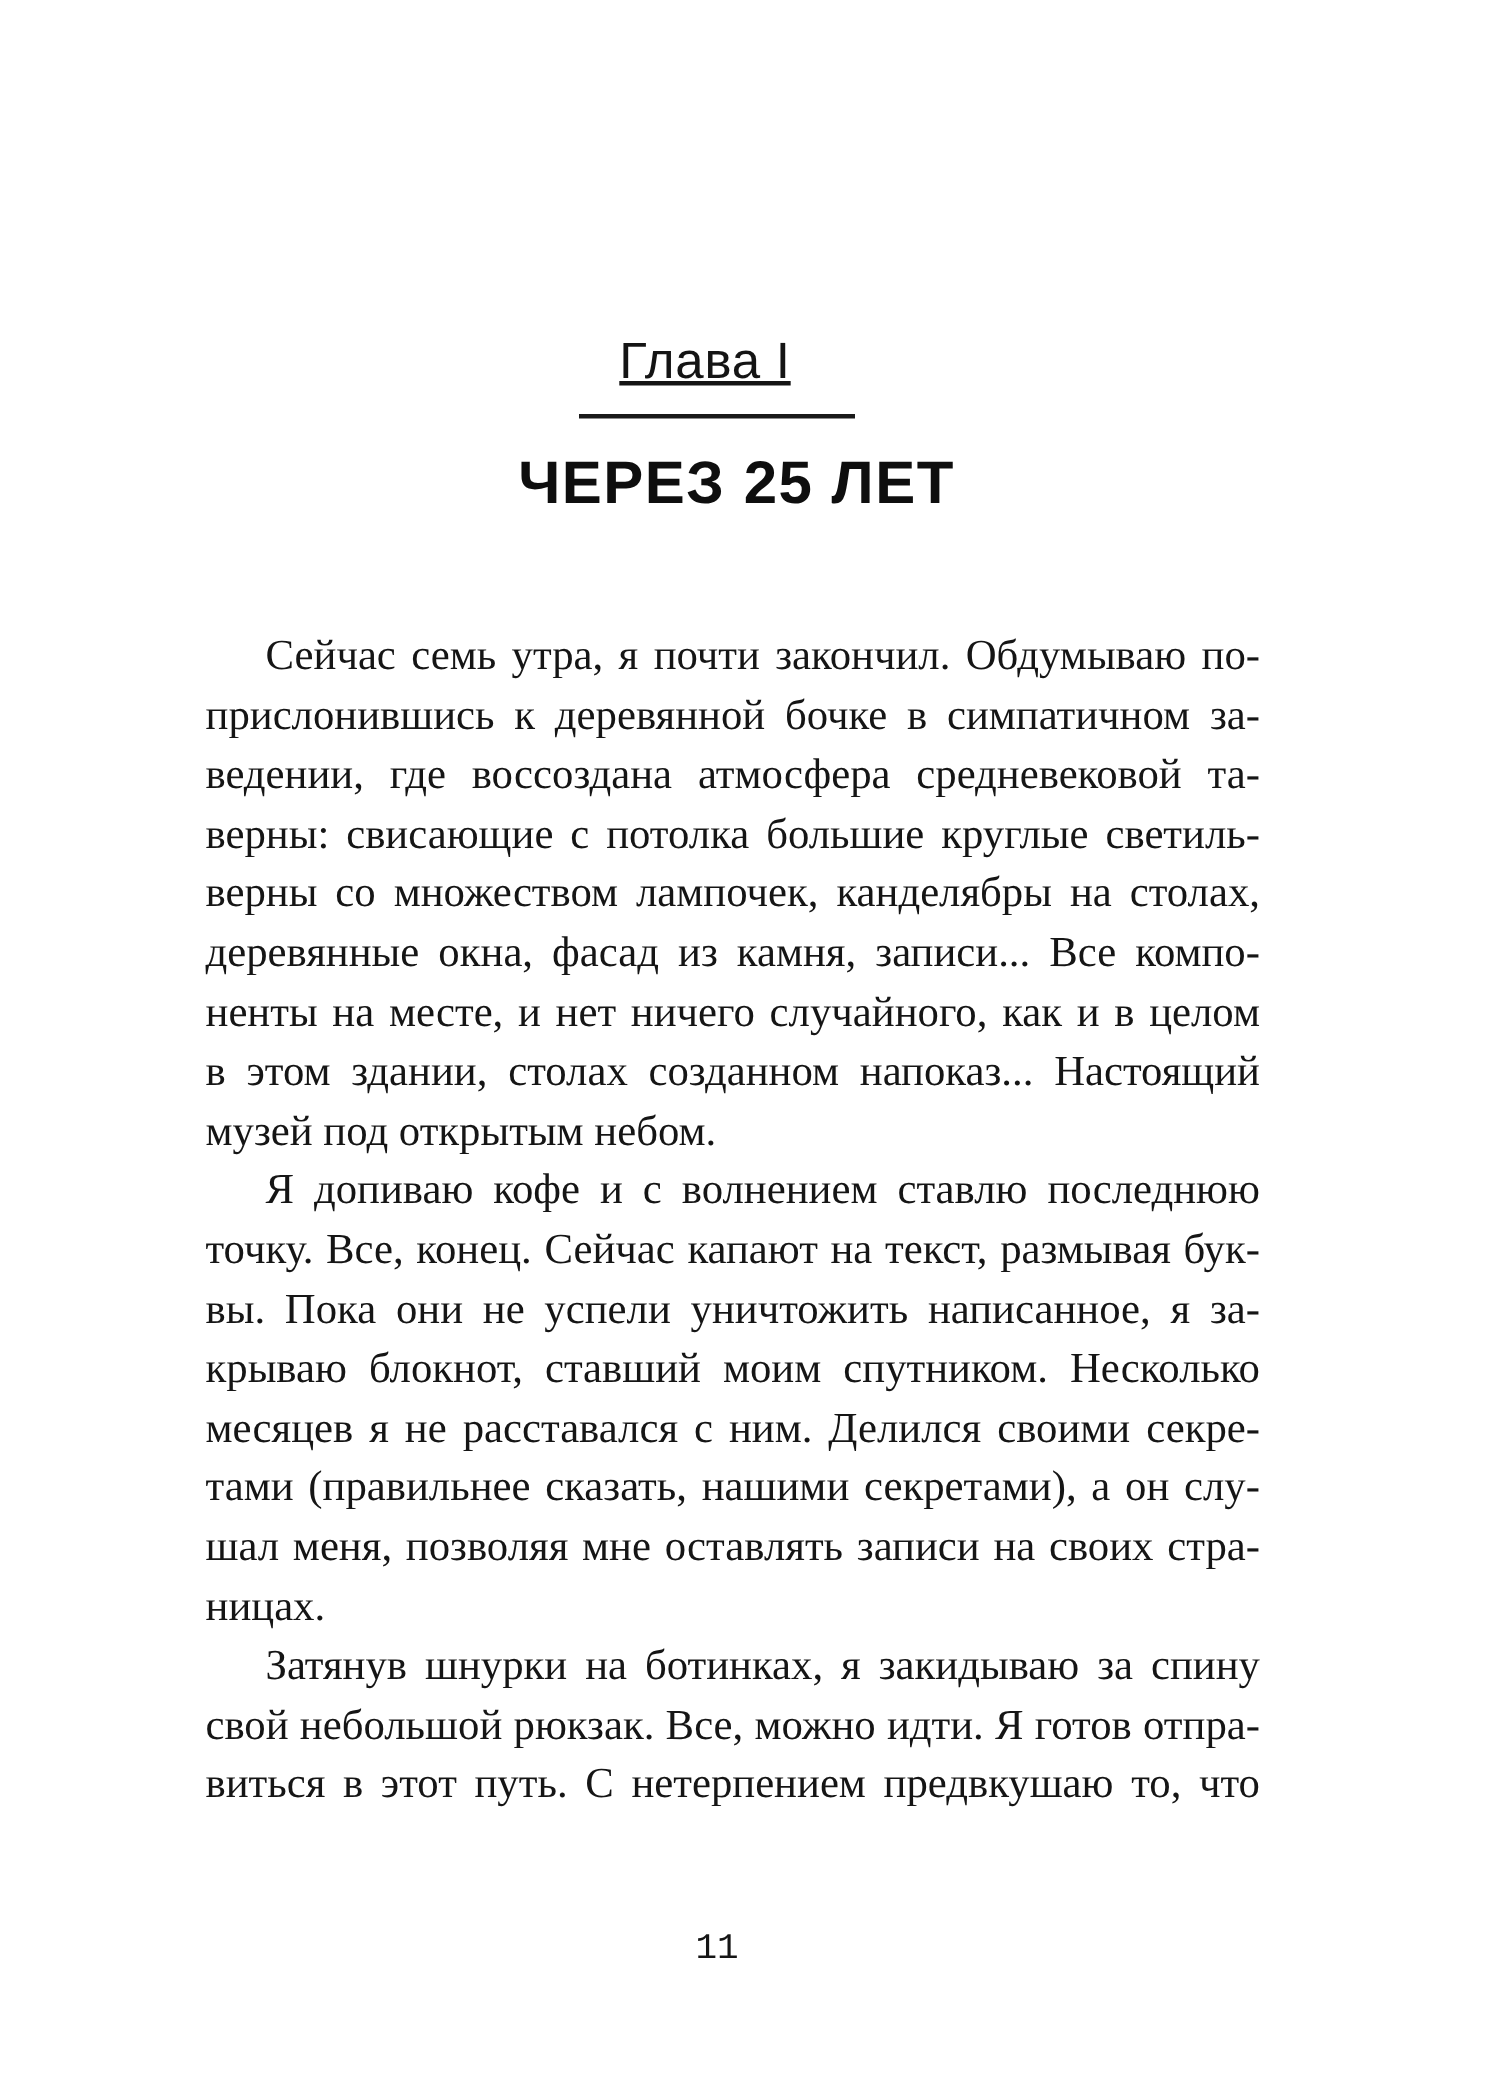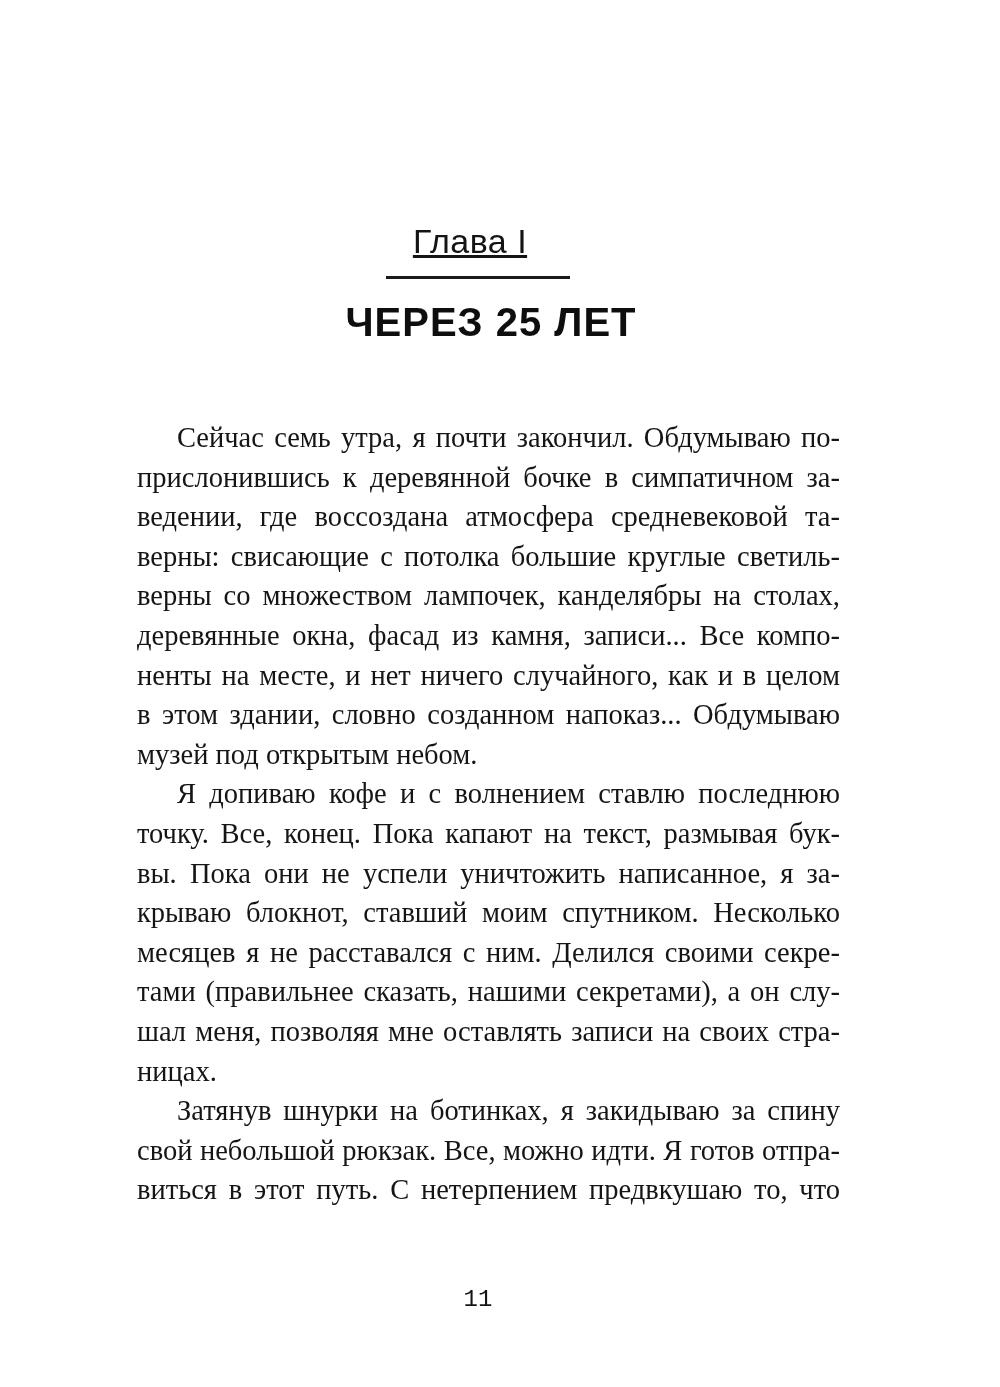--- a/index.html
+++ b/index.html
@@ -101,27 +101,27 @@
   <div class="body-text">
 
     <div>
       <span class="line indent">Сейчас семь утра, я почти закончил. Обдумываю по-</span>
       <span class="line">прислонившись к деревянной бочке в симпатичном за-</span>
       <span class="line">ведении, где воссоздана атмосфера средневековой та-</span>
       <span class="line">верны: свисающие с потолка большие круглые светиль-</span>
       <span class="line">верны со множеством лампочек, канделябры на столах,</span>
       <span class="line">деревянные окна, фасад из камня, записи... Все компо-</span>
       <span class="line">ненты на месте, и нет ничего случайного, как и в целом</span>
-      <span class="line">в этом здании, словно созданном напоказ... Обдумываю</span>
+      <span class="line">в этом здании, столах созданном напоказ... Настоящий</span>
       <span class="line last">музей под открытым небом.</span>
     </div>
 
     <div>
       <span class="line indent">Я допиваю кофе и с волнением ставлю последнюю</span>
-      <span class="line">точку. Все, конец. Пока капают на текст, размывая бук-</span>
+      <span class="line">точку. Все, конец. Сейчас капают на текст, размывая бук-</span>
       <span class="line">вы. Пока они не успели уничтожить написанное, я за-</span>
       <span class="line">крываю блокнот, ставший моим спутником. Несколько</span>
       <span class="line">месяцев я не расставался с ним. Делился своими секре-</span>
       <span class="line">тами (правильнее сказать, нашими секретами), а он слу-</span>
       <span class="line">шал меня, позволяя мне оставлять записи на своих стра-</span>
       <span class="line last">ницах.</span>
     </div>
 
     <div>
       <span class="line indent">Затянув шнурки на ботинках, я закидываю за спину</span>

